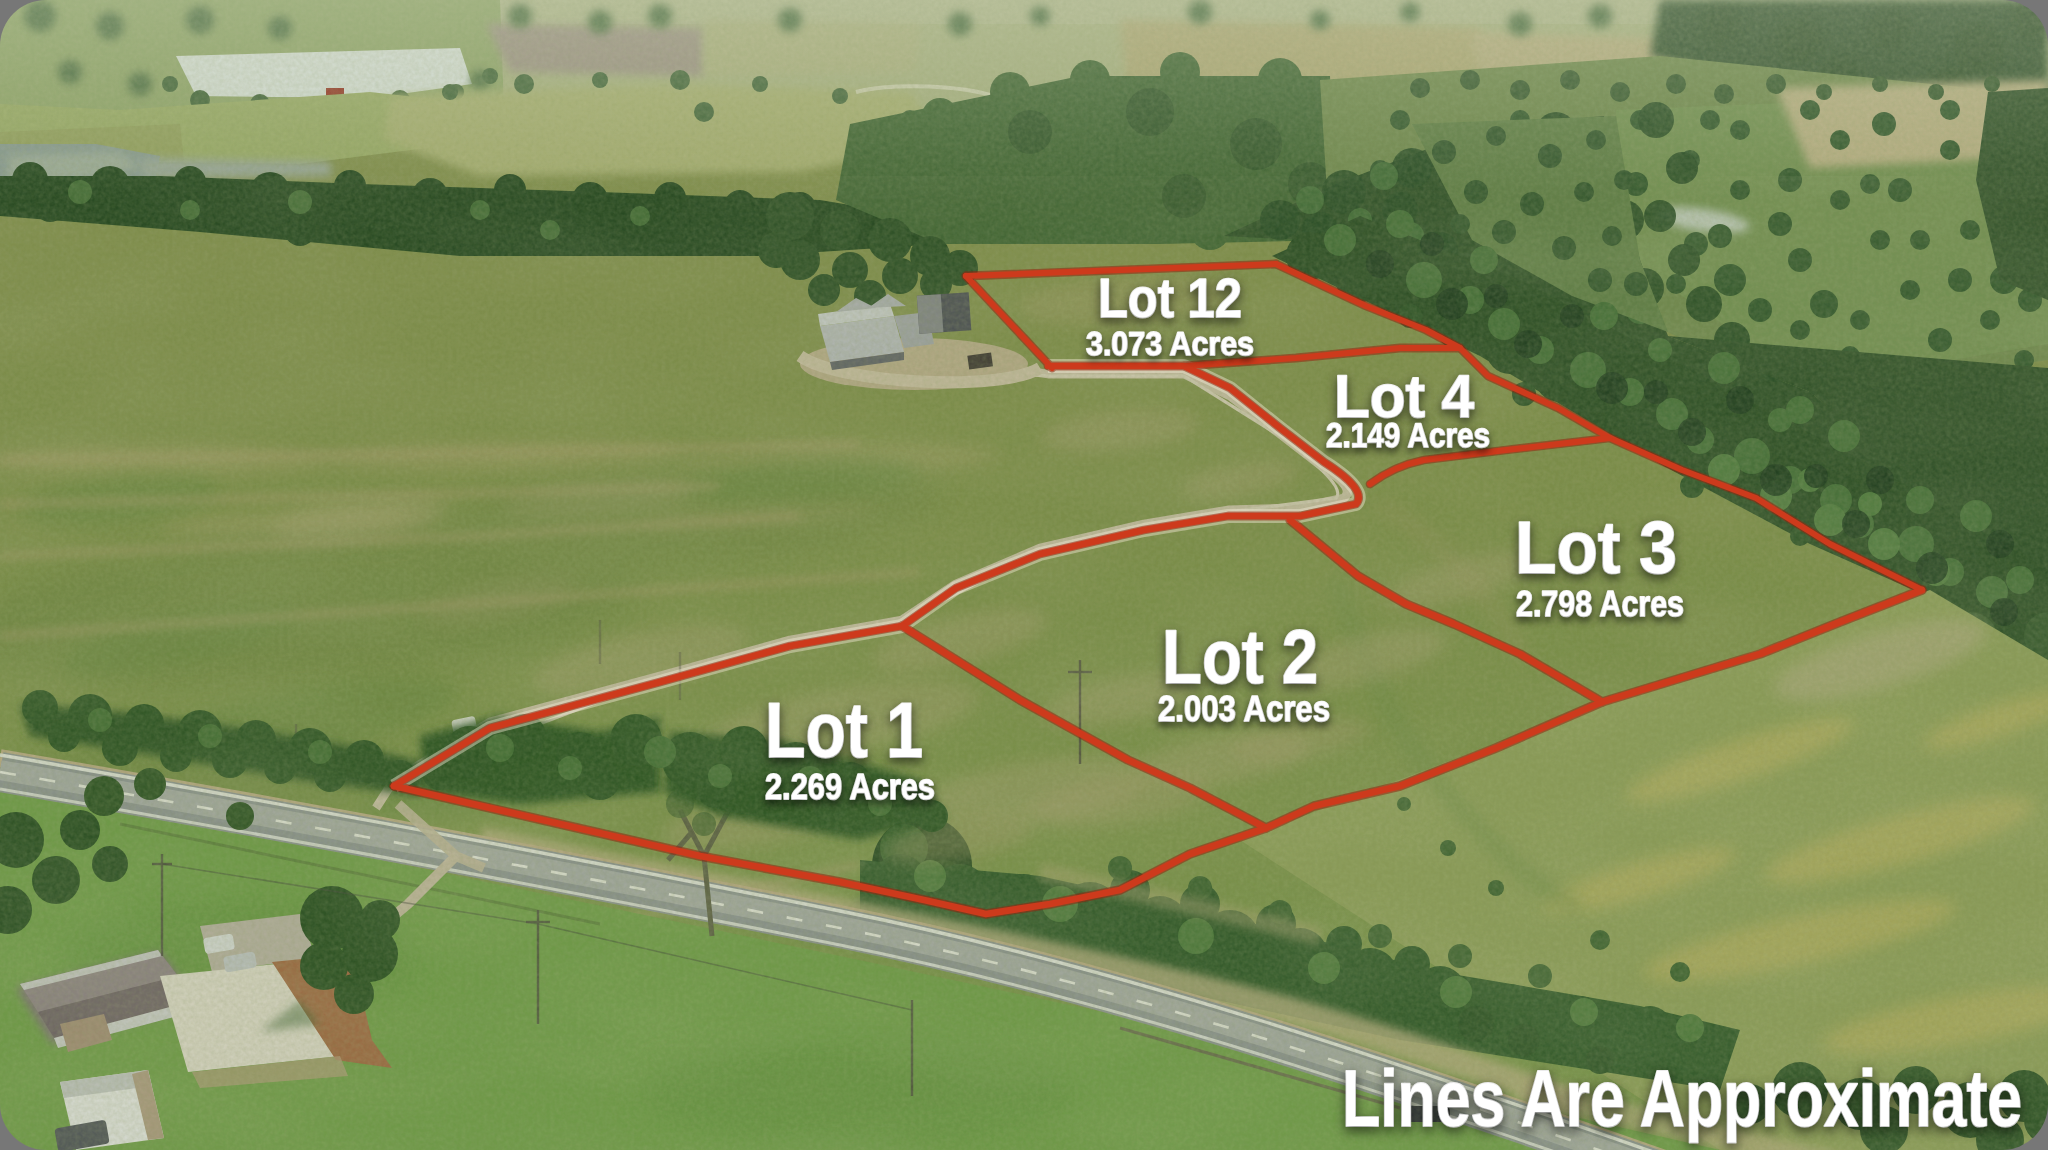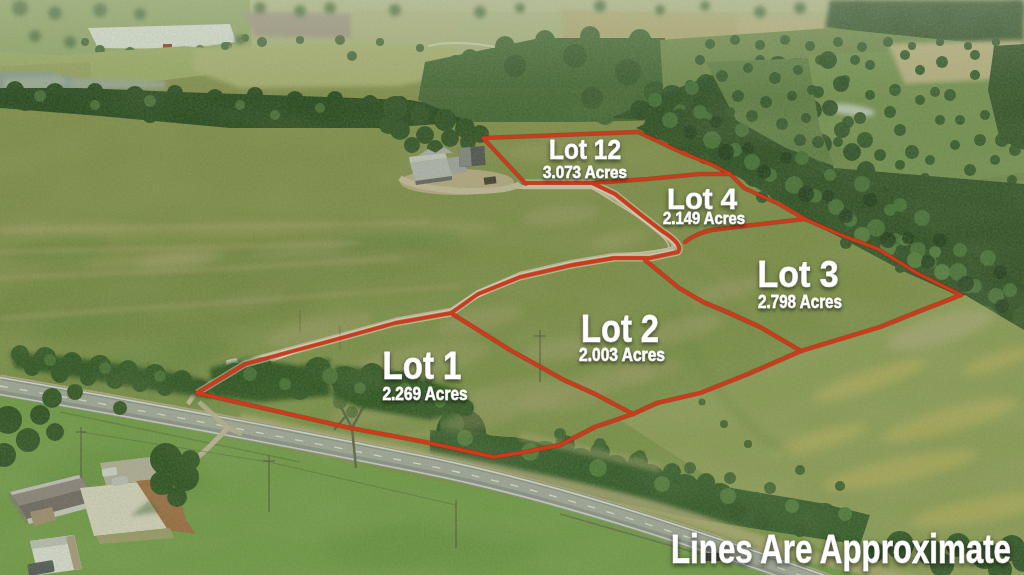--- a/index.html
+++ b/index.html
@@ -1,16 +1,16 @@
 <!DOCTYPE html>
 <html><head>
 <meta charset="utf-8">
 <style>
   html,body{margin:0;padding:0;background:#777;}
-  #stage{position:relative;width:1024px;height:575px;overflow:hidden;font-family:"Liberation Sans",sans-serif;}
+  #stage{position:relative;width:1024px;height:575px;overflow:hidden;font-family:"Liberation Sans",sans-serif;border-radius:23px;}
   svg{display:block;}
 </style>
 </head>
 <body>
 <div id="stage">
 <svg width="1024" height="575" viewBox="0 0 1024 575">
 <defs>
   <filter id="b2" x="-30%" y="-30%" width="160%" height="160%">
           <feGaussianBlur stdDeviation="2"></feGaussianBlur>
         </filter>

